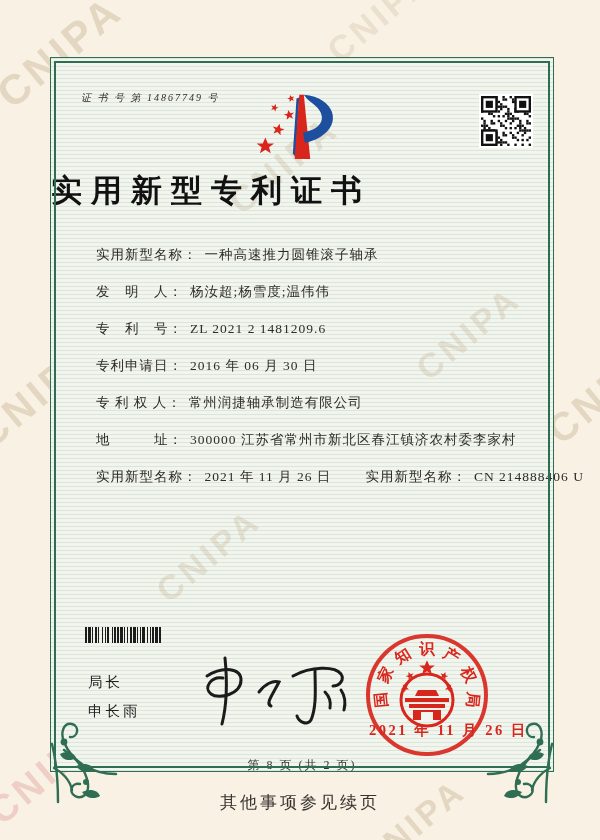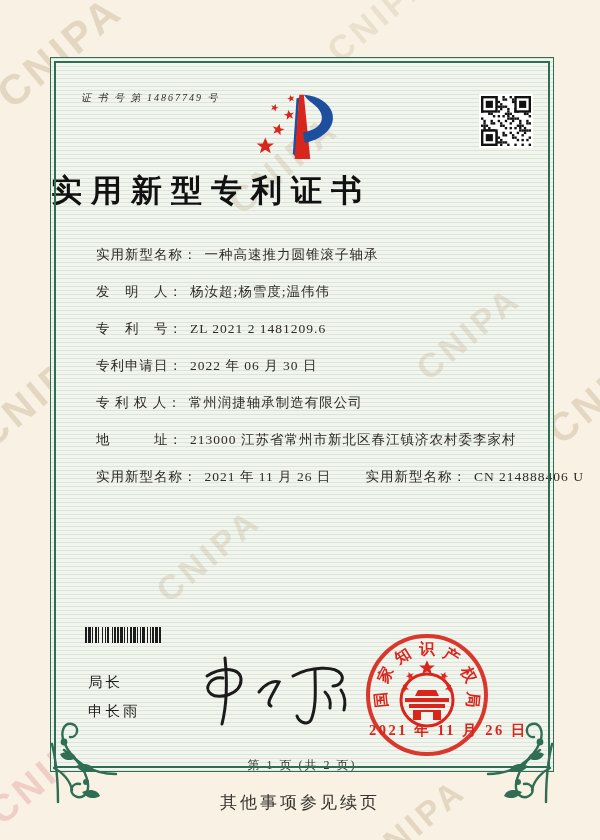--- a/index.html
+++ b/index.html
@@ -259,27 +259,27 @@
     <div class="frow">
       <span class="f-label">实用新型名称：</span><span class="f-value">一种高速推力圆锥滚子轴承</span>
     </div>
     <div class="frow">
       <span class="f-label">发　明　人：</span><span class="f-value">杨汝超;杨雪度;温伟伟</span>
     </div>
     <div class="frow">
       <span class="f-label">专　利　号：</span><span class="f-value">ZL 2021 2 1481209.6</span>
     </div>
     <div class="frow">
-      <span class="f-label">专利申请日：</span><span class="f-value">2022 年 06 月 30 日</span>
+      <span class="f-label">专利申请日：</span><span class="f-value">2016 年 06 月 30 日</span>
     </div>
     <div class="frow">
       <span class="f-label">专 利 权 人：</span><span class="f-value">常州润捷轴承制造有限公司</span>
     </div>
     <div class="frow">
-      <span class="f-label">地　　　址：</span><span class="f-value">213000 江苏省常州市新北区春江镇济农村委李家村</span>
+      <span class="f-label">地　　　址：</span><span class="f-value">300000 江苏省常州市新北区春江镇济农村委李家村</span>
     </div>
     <div class="frow">
       <span class="f-label">实用新型名称：</span><span class="f-value">2021 年 11 月 26 日</span><span class="f-label pair2">实用新型名称：</span><span class="f-value">CN 214888406 U</span>
     </div>
   </div>
 
 
   <svg class="barcode" id="barcode-svg" width="158" height="16">
       <rect x="0" y="0" width="2" height="16" fill="#1c1c1c"></rect>
       <rect x="3" y="0" width="3" height="16" fill="#1c1c1c"></rect>
@@ -344,21 +344,21 @@
         <rect x="17" y="44" width="44" height="4"></rect>
         <rect x="21" y="50" width="36" height="4"></rect>
         <rect x="25" y="56" width="28" height="10"></rect>
         <rect x="33" y="58" width="12" height="8" fill="#f2f5ee"></rect>
         <polygon points="27,42 51,42 48,36 30,36"></polygon>
       </g>
     </svg>
   </div>
   <div class="seal-date">2021 年 11 月 26 日</div>
 
-  <div class="page-info">第 1 页 (共 2 页)</div>
+  <div class="page-info">第 8 页 (共 2 页)</div>
 
   <svg class="ornament orn-left" width="80" height="100" viewBox="0 0 80 100">
     <g fill="none" stroke="#2f6e52" stroke-width="2.4" stroke-linecap="round">
       <path d="M74,64 C50,64 30,52 22,32 C18,22 22,12 30,14 C38,16 36,28 28,27"></path>
       <path d="M16,92 C16,70 14,50 10,34"></path>
       <path d="M22,40 C34,48 44,60 46,74 C47,84 40,90 33,86 C26,82 30,72 38,74"></path>
       <path d="M12,58 C20,62 28,70 30,80"></path>
     </g>
     <g fill="#2f6e52">
       <circle cx="22" cy="32" r="3.4"></circle>

